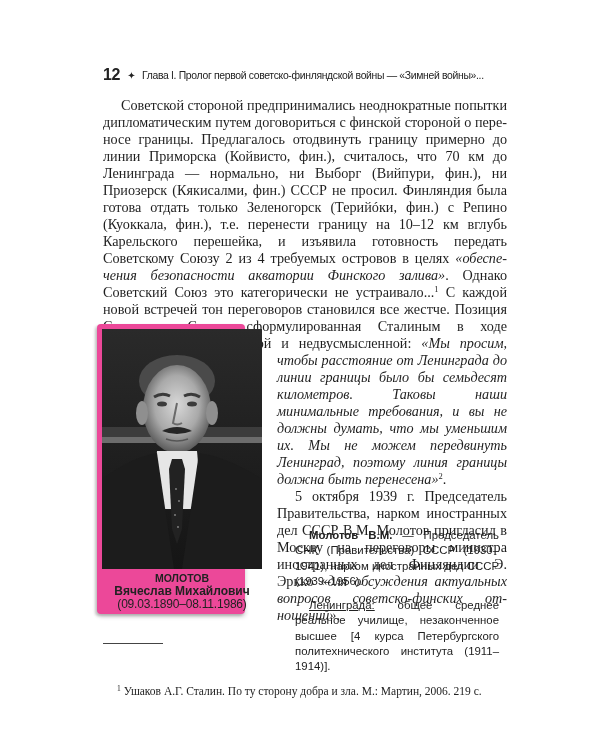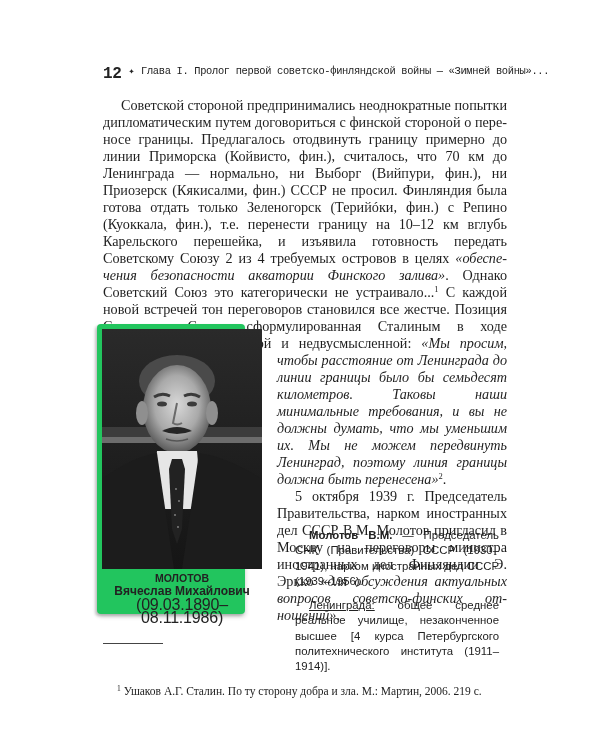--- a/index.html
+++ b/index.html
@@ -15,22 +15,23 @@
     font-family: "Liberation Serif", "DejaVu Serif", serif;
     color: #1e1e1e;
   }
   .running-head {
     position: absolute;
     left: 103px;
     top: 65px;
     width: 420px;
     height: 20px;
     display: flex;
+    align-items: center;
     white-space: nowrap;
-    font-family: Liberation Mono, monospace;
+    font-family: Liberation Sans, sans-serif;
     color: #222;
   }
   .page-number {
     font-weight: bold;
     font-size: 16px;
     letter-spacing: -0.3px;
   }
   .head-sep {
     font-size: 10px;
     margin: 0 6px 0 7px;
@@ -66,21 +67,21 @@
     margin: 6px 8px 0 -6px;
     shape-outside: inset(0);
   }
 
   .photo-card {
     position: absolute;
     left: 97px;
     top: 324px;
     width: 148px;
     height: 290px;
-    background: #22c55e;
+    background: #ec4899;
     border-radius: 4px;
     box-shadow: -2px 2px 3px rgba(0,0,0,0.22), 1px 3px 4px rgba(0,0,0,0.15);
   }
   .photo {
     position: absolute;
     left: 5px;
     top: 5px;
     width: 160px;
     height: 240px;
     background: #1b1b1b;
@@ -100,21 +101,21 @@
     font-weight: bold;
     font-size: 10.5px;
     line-height: 13px;
   }
   .caption .given {
     font-weight: bold;
     font-size: 12px;
     line-height: 13px;
   }
   .caption .dates {
-    font-size: 16px;
+    font-size: 12px;
     line-height: 13px;
     letter-spacing: -0.2px;
   }
 
   .bio-box {
     position: absolute;
     left: 286px;
     top: 519px;
     width: 222px;
     font-family: "Liberation Sans", "DejaVu Sans", sans-serif;

